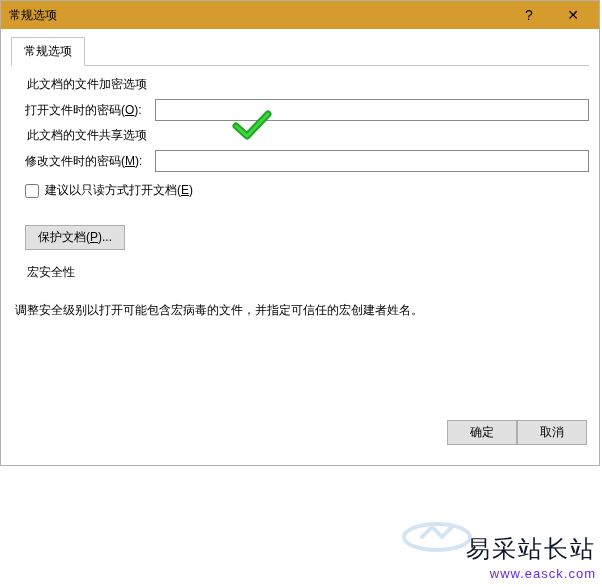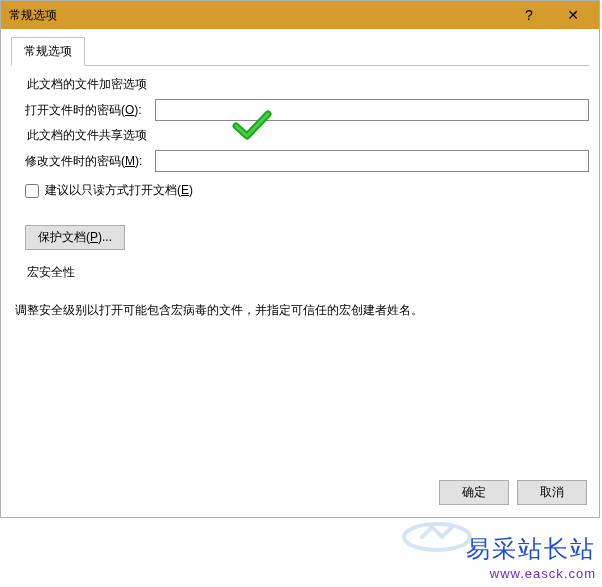--- a/index.html
+++ b/index.html
@@ -9,21 +9,21 @@
     font-size: 12px;
     background: #fff;
     width: 602px;
     height: 587px;
     overflow: hidden;
     position: relative;
   }
   .dialog {
     border: 1px solid #b0b0b0;
     width: 600px;
-    height: 518px;
+    height: 466px;
     position: relative;
     background: #fff;
   }
   .titlebar {
     height: 28px;
     background: #d59b2d;
     display: flex;
     align-items: center;
     padding: 0 4px 0 8px;
     color: #000;
@@ -103,38 +103,38 @@
   .macro-row {
     display: flex;
     align-items: flex-start;
     margin: 20px 0 0 4px;
     gap: 16px;
   }
   .macro-row .desc { flex: 1; line-height: 1.6; }
   .bottom-bar {
     position: absolute;
     right: 12px;
-    bottom: 12px;
-    display: flex;
-    gap: 8px;
+    bottom: 20px;
+    display: flex;
+    gap: 0;
   }
   .checkmark {
     position: absolute;
     left: 232px;
     top: 108px;
     pointer-events: none;
     z-index: 10;
   }
   .watermark-text {
     position: absolute;
     right: 6px;
     bottom: 22px;
     font-family: "KaiTi","STKaiti","SimSun",serif;
     font-size: 24px;
-    color: #1d4ed8;
+    color: #0f172a;
     letter-spacing: 2px;
     pointer-events: none;
     z-index: 20;
     margin-top: 22px;
   }
   .watermark-url {
     position: absolute;
     right: 6px;
     bottom: 6px;
     font-family: Arial, sans-serif;

